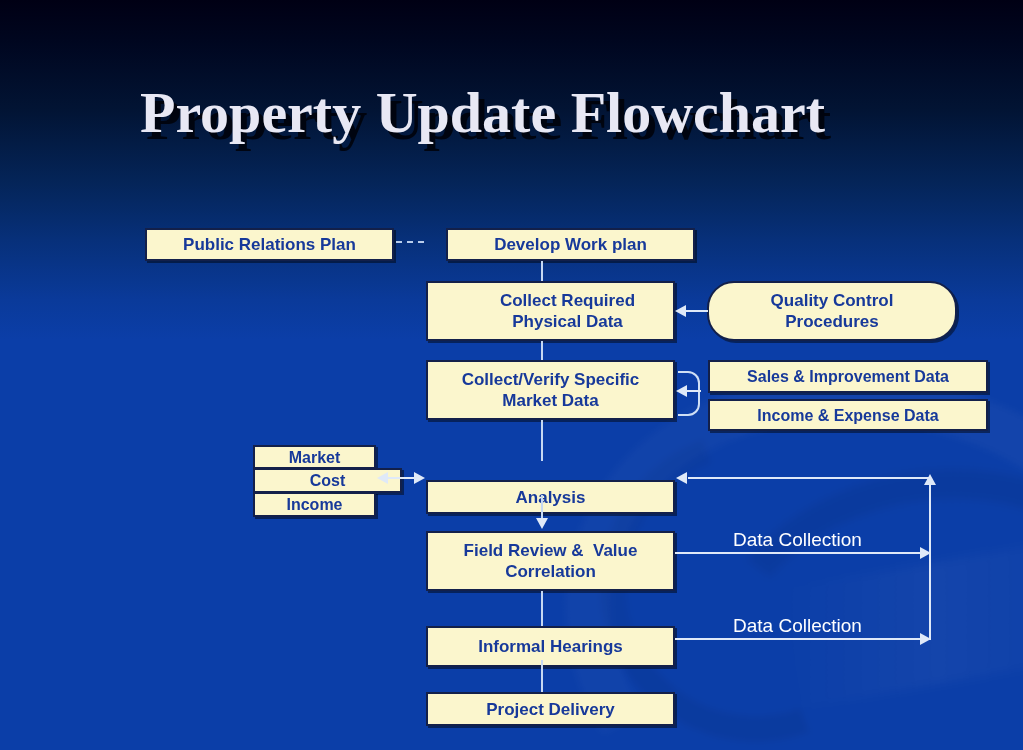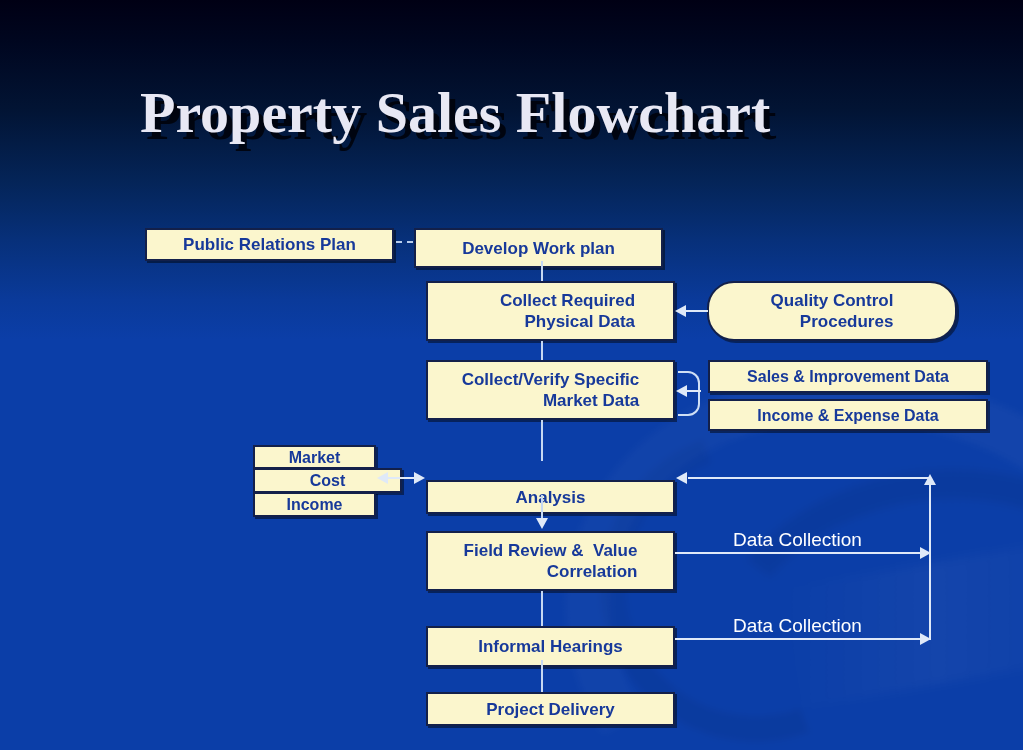--- a/index.html
+++ b/index.html
@@ -85,21 +85,21 @@
     box-sizing: border-box;
     background: #fbf6cd;
     border: 2px solid #13204a;
     color: #17399a;
     font-weight: bold;
     font-size: 17px;
     line-height: 21px;
     display: flex;
     align-items: center;
     justify-content: center;
-    text-align: right;
+    text-align: center;
     box-shadow: 2px 2px 0 rgba(0,0,0,0.45);
     white-space: pre;
   }
   .box.small { font-size: 16px; }
 
   
   .line-v {
     position: absolute;
     width: 2px;
     background: #c6d8f2;
@@ -160,27 +160,27 @@
 </head>
 <body>
 
 <div id="slide">
 
   <div class="wm wm1"></div>
   <div class="wm wm2"></div>
   <div class="wm wm4"></div>
   <div class="wm wm3"></div>
 
-  <div id="title">Property Sales Flowchart</div>
+  <div id="title">Property Update Flowchart</div>
 
   <div class="box" style="left:145px; top:228px; width:249px; height:33px;">Public Relations Plan</div>
 
   <div class="dashed-h" style="left:396px; top:241px; width:28px;"></div>
 
-  <div class="box" style="left:414px; top:228px; width:249px; height:40px;">Develop Work plan</div>
+  <div class="box" style="left:446px; top:228px; width:249px; height:33px;">Develop Work plan</div>
 
   <div class="line-v" style="left:541px; top:261px; height:20px;"></div>
 
   <div class="box" style="left:426px; top:281px; width:249px; height:60px;padding-left:34px;">Collect Required
 Physical Data</div>
 
   <div class="box" style="left:707px; top:281px; width:250px; height:60px;border-radius:27px;">Quality Control
 Procedures</div>
 
   <div class="line-h" style="left:686px; top:310px; width:22px;"></div>

